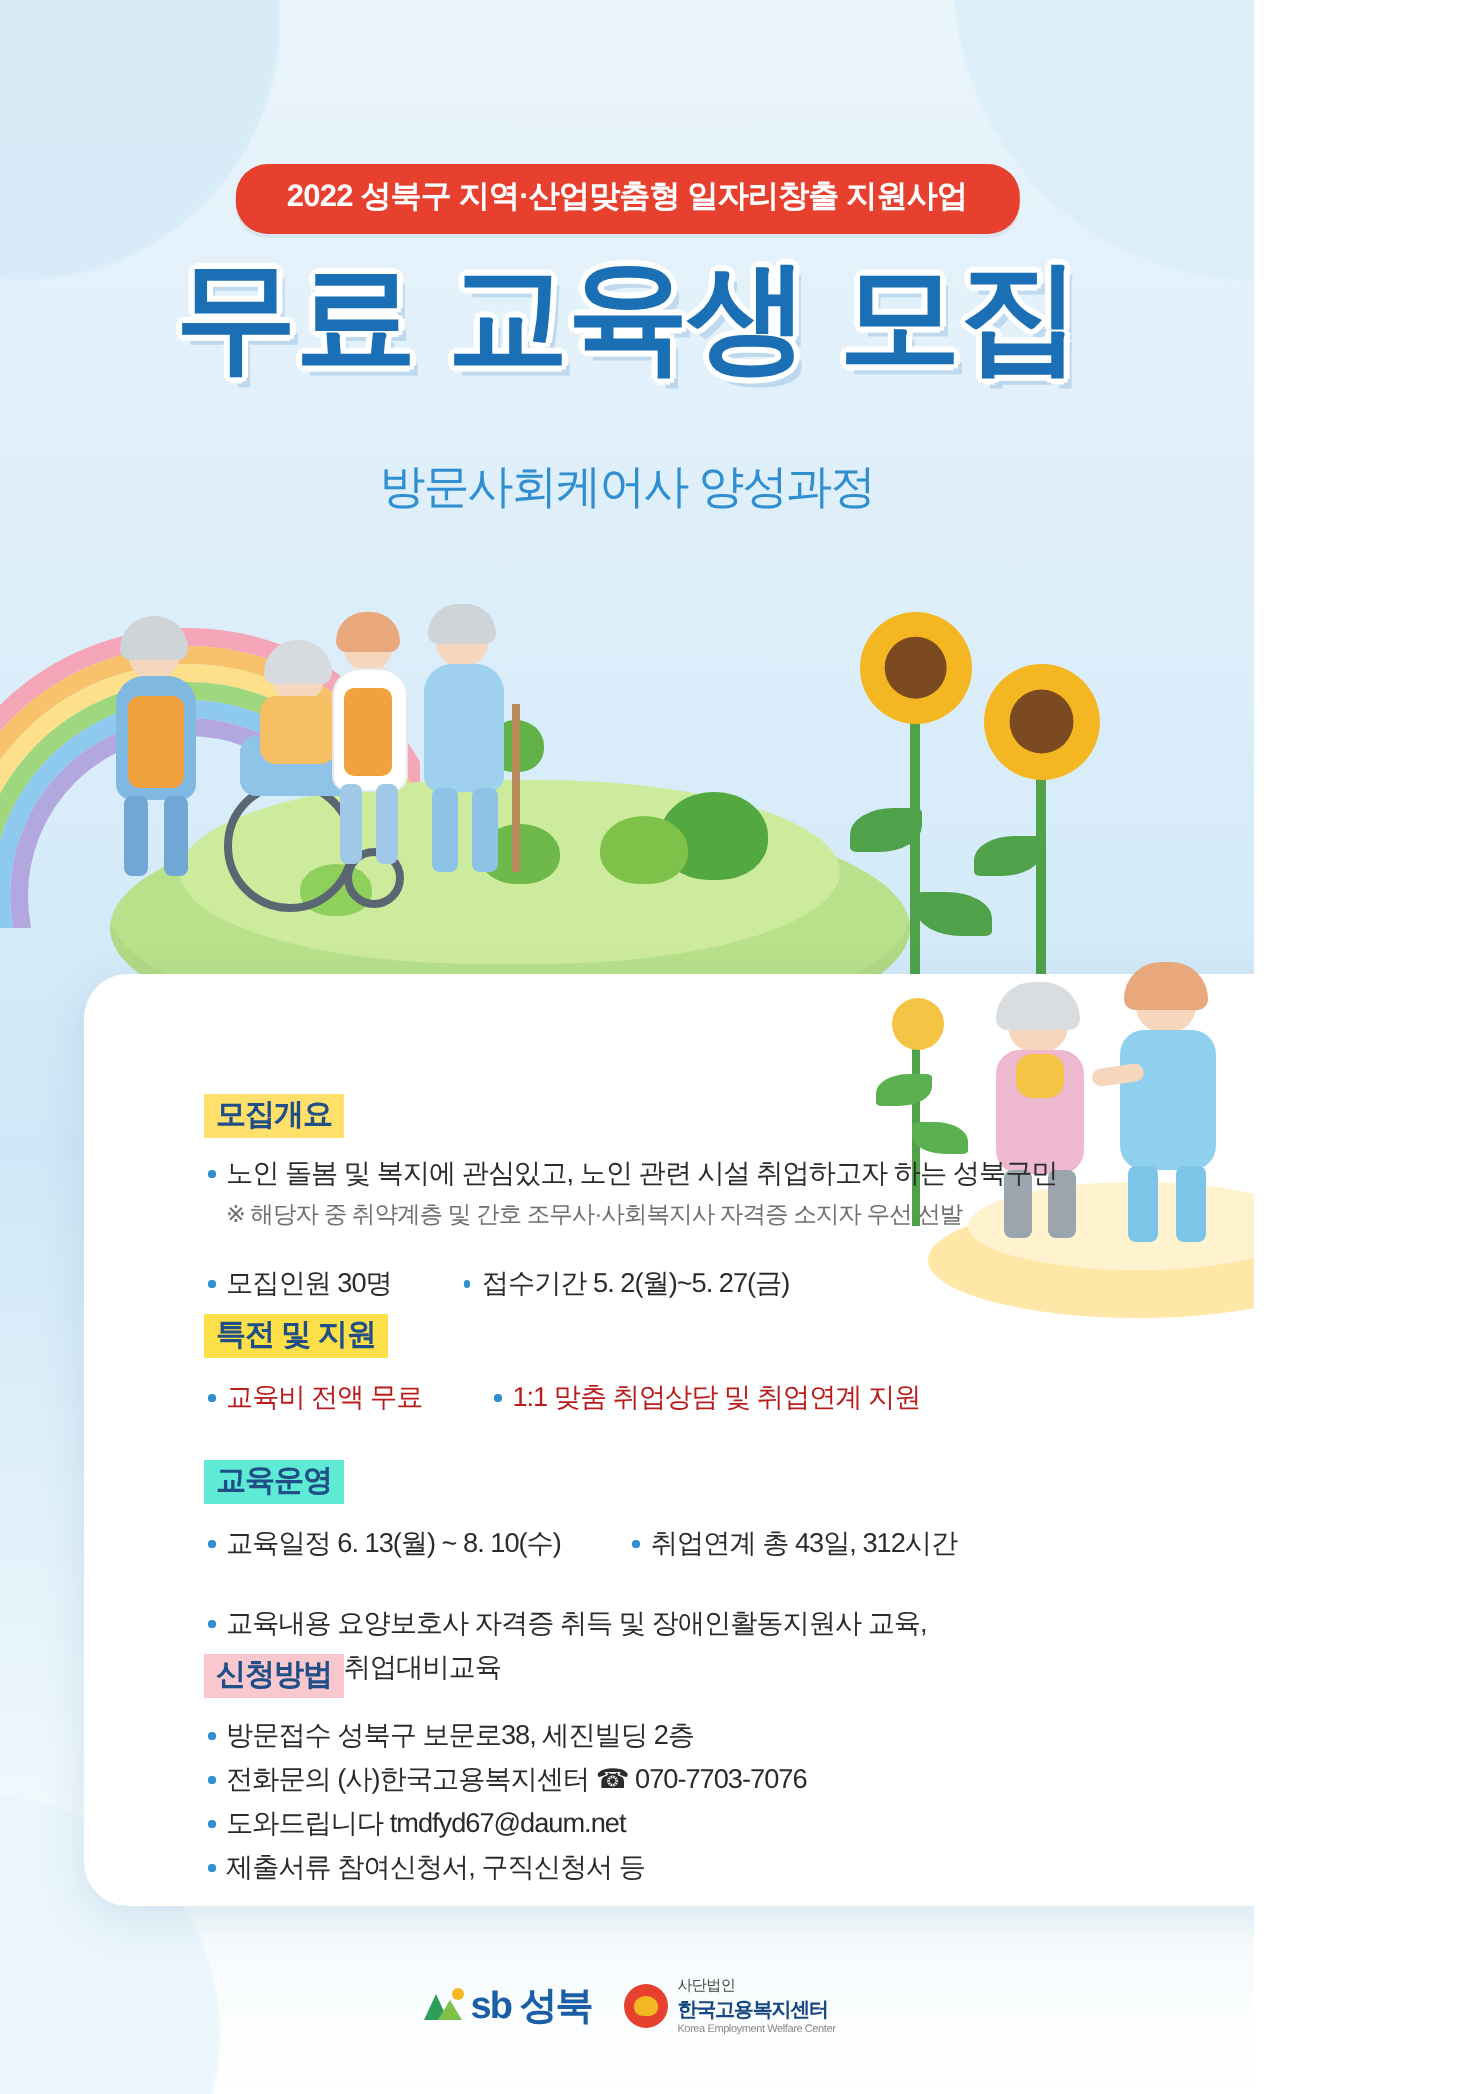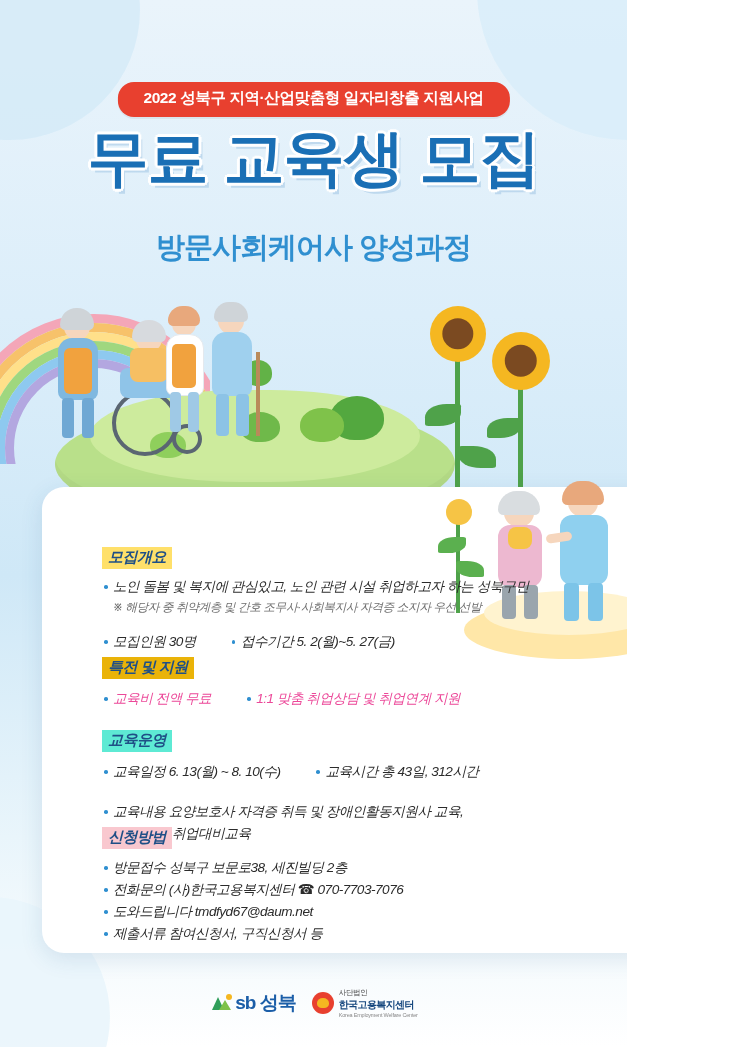--- a/index.html
+++ b/index.html
@@ -34,21 +34,21 @@
     font-size:61px;font-weight:800;color:#1a6fb5;letter-spacing:-1px;
     -webkit-text-stroke:0px;
     text-shadow:
       3px 0 0 #fff,-3px 0 0 #fff,0 3px 0 #fff,0 -3px 0 #fff,
       2px 2px 0 #fff,-2px 2px 0 #fff,2px -2px 0 #fff,-2px -2px 0 #fff,
       4px 5px 0 rgba(26,111,181,.18);
     line-height:1.12;
   }
   .subhead{
     position:absolute;top:228px;left:0;right:0;text-align:center;
-    font-size:29px;font-weight:700;color:#2f8fd0;letter-spacing:-1px;
+    font-size:23px;font-weight:400;color:#2f8fd0;letter-spacing:-1px;
   }
 
   
   .illus{position:absolute;left:0;right:0;top:286px;height:250px;}
   .rainbow{position:absolute;left:-40px;top:28px;width:250px;height:150px;overflow:hidden;}
   .rb{position:absolute;left:0;top:0;width:250px;height:250px;border-radius:50%;}
   .grass{
     position:absolute;left:55px;top:118px;width:400px;height:120px;
     background:#b9e08a;border-radius:50%/52%;
     box-shadow:inset 0 -8px 0 rgba(0,0,0,.03);
@@ -68,27 +68,27 @@
   .head{position:absolute;border-radius:50%;}
   .body{position:absolute;border-radius:14px 14px 8px 8px;}
   .wheel{position:absolute;border:4px solid #5a6672;border-radius:50%;background:transparent;}
 
   
   .card{
     position:absolute;left:42px;top:487px;width:656px;height:466px;
     background:#fff;border-radius:22px;
     box-shadow:0 6px 22px rgba(38,92,138,.13);
   }
-  .sec{position:absolute;left:60px;font-style:italic;}
+  .sec{position:absolute;left:60px;}
   .sec-title{
     display:inline-block;font-size:15px;font-weight:800;color:#1f4f86;
     padding:1px 6px 2px;letter-spacing:-.5px;
   }
   .hl-yellow{background:#ffe06a;}
-  .hl-green{background:#eab308;}
+  .hl-green{background:#fde047;}
   .hl-blue{background:#5eead4;}
   .hl-pink{background:#f9c8cf;}
   ul.lines{margin:7px 0 0;padding:0;list-style:none;}
   ul.lines li{
     font-size:13.6px;color:#2b2b2b;letter-spacing:-.5px;line-height:1.62;
     position:relative;padding-left:11px;
   }
   ul.lines li::before{
     content:"";position:absolute;left:2px;top:9px;width:3.5px;height:3.5px;
     border-radius:50%;background:#2f8fd0;
@@ -233,31 +233,31 @@
         <li class="note">※ 해당자 중 취약계층 및 간호 조무사·사회복지사 자격증 소지자 우선 선발</li>
       </ul>
       <div class="inline2" style="font-size:13.6px;color:#2b2b2b;letter-spacing:-.5px;line-height:1.62;margin-top:14px;">
         <span>모집인원 30명</span>
         <span>접수기간 5. 2(월)~5. 27(금)</span>
       </div>
     </div>
 
     <div class="sec" style="top:170px;">
       <span class="sec-title hl-green">특전 및 지원</span>
-      <div class="inline2" style="font-size:13.6px;color:#ec4899;letter-spacing:-.5px;line-height:1.62;margin-top:9px;">
+      <div class="inline2" style="font-size:13.6px;color:#b91c1c;letter-spacing:-.5px;line-height:1.62;margin-top:9px;">
         <span>교육비 전액 무료</span>
         <span>1:1 맞춤 취업상담 및 취업연계 지원</span>
       </div>
     </div>
 
     <div class="sec" style="top:243px;">
       <span class="sec-title hl-blue">교육운영</span>
       <div class="inline2" style="font-size:13.6px;color:#2b2b2b;letter-spacing:-.5px;line-height:1.62;margin-top:9px;">
         <span>교육일정 6. 13(월) ~ 8. 10(수)</span>
-        <span>교육시간 총 43일, 312시간</span>
+        <span>취업연계 총 43일, 312시간</span>
       </div>
       <ul class="lines" style="margin-top:18px;">
         <li>교육내용 요양보호사 자격증 취득 및 장애인활동지원사 교육,</li>
         <li class="note" style="color:#2b2b2b;font-size:13.6px;padding-left:11px;">현장실습, 취업대비교육</li>
       </ul>
     </div>
 
     <div class="sec" style="top:340px;">
       <span class="sec-title hl-pink">신청방법</span>
       <ul class="lines" style="margin-top:8px;">

